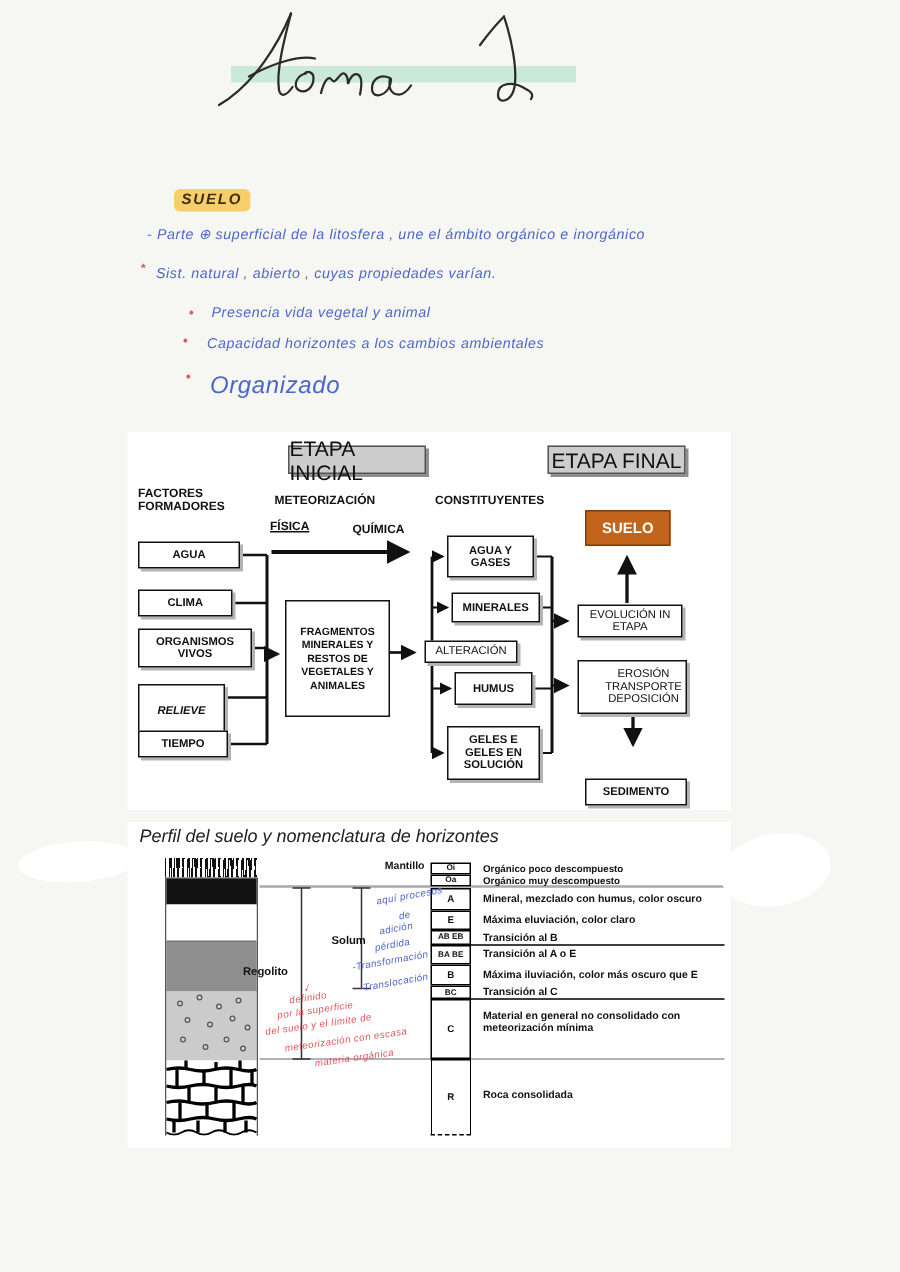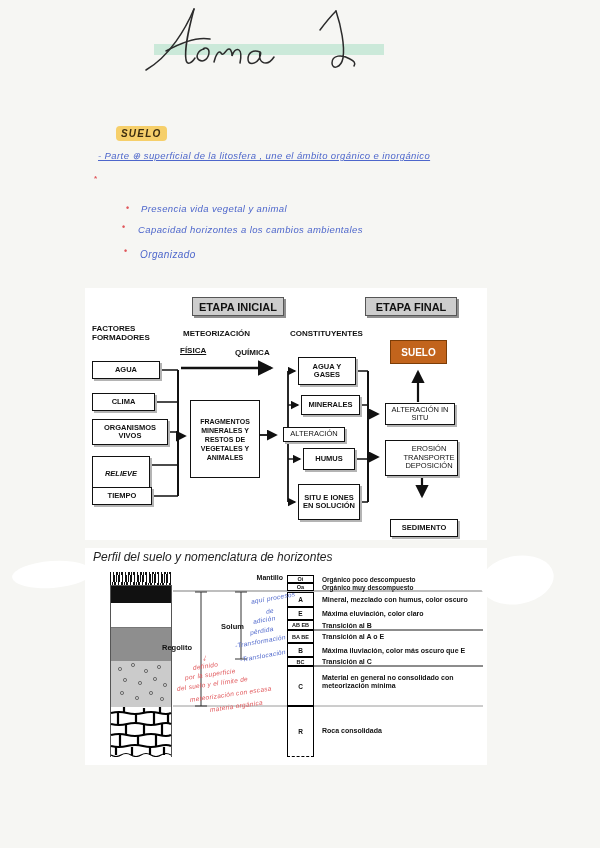--- a/index.html
+++ b/index.html
@@ -16,21 +16,21 @@
   
   .panel { position:absolute; background:#ffffff; }
 
   
   .fc-label { position:absolute; font-weight:bold; font-size:8px; line-height:9px; color:#111; text-align:left; }
   .box { position:absolute; background:#fff; border:1px solid #111; color:#111;
          display:flex; align-items:center; justify-content:center; text-align:center;
          font-weight:bold; font-size:7.5px; line-height:8.5px; padding:1px; }
   .shadow { box-shadow:2px 2px 0 #b4b4b4; }
   .stage { position:absolute; background:#cdcdcd; border:1px solid #555; box-shadow:2px 2px 0 #8f8f8f;
-           display:flex; align-items:center; justify-content:center; font-size:11px; color:#111;font-weight:bold; }
+           display:flex; align-items:center; justify-content:center; font-size:14px; color:#111; }
   .suelo-box { position:absolute; background:#c2641c; border:1px solid #7c3d07; color:#fff;
                display:flex; align-items:center; justify-content:center; font-weight:bold; font-size:10px; }
   svg.wires { position:absolute; left:0; top:0; }
 
   
   .pf-title { position:absolute; font-style:italic; font-size:12px; color:#222; }
   .layer-col { position:absolute; border:1px solid #555; background:#fff; }
   .layer { width:100%; }
   .grass { position:absolute; background:
       repeating-linear-gradient(93deg,#111 0 1px, transparent 1px 3px),
@@ -66,32 +66,33 @@
         <path d="M180,24 C186,16 192,9 196,5"></path>
         <path d="M196,5 C201,20 205,40 203,52 C201,62 192,64 192,57 C192,49 202,48 210,53 C214,55 216,57 214,60"></path>
       </g>
     </svg>
   </div>
 
   <div class="hl-yellow" style="left:116px;top:126px;">
     <span>SUELO</span>
   </div>
 
-  <div class="hw" style="left:98px;top:150px;text-decoration:underline;">- Parte ⊕ superficial de la litosfera , une el ámbito  orgánico e inorgánico</div>
+  <div class="hw" style="left:98px;top:150px;">- Parte ⊕ superficial de la litosfera , une el ámbito  orgánico e inorgánico</div>
 
   <span class="red-bullet" style="left:94px;top:174px;font-size:8px;">*</span>
+  <div class="hw" style="left:104px;top:177px;">Sist. natural , abierto , cuyas propiedades  varían.</div>
 
   <span class="red-bullet" style="left:126px;top:203px;">•</span>
   <div class="hw" style="left:141px;top:203px;">Presencia  vida vegetal  y  animal</div>
 
   <span class="red-bullet" style="left:122px;top:222px;">•</span>
   <div class="hw" style="left:138px;top:224px;">Capacidad  horizontes  a  los  cambios  ambientales</div>
 
   <span class="red-bullet" style="left:124px;top:246px;">•</span>
-  <div class="hw" style="left:140px;top:249px;font-size:10px;">Organizado</div>
+  <div class="hw" style="left:140px;top:249px;font-size:16px;">Organizado</div>
 
   <div class="panel" style="left:85px;top:288px;width:402px;height:252px;">
 
     <svg class="wires" width="402" height="252" viewBox="0 0 402 252">
       <defs>
         <marker id="ah" markerWidth="8" markerHeight="8" refX="5" refY="3" orient="auto">
           <path d="M0,0 L6,3 L0,6 z" fill="#111"></path>
         </marker>
       </defs>
       <g stroke="#111" fill="none">
@@ -136,23 +137,23 @@
     <div class="box shadow" style="left:7px;top:131px;width:76px;height:26px;">ORGANISMOS VIVOS</div>
     <div class="box shadow" style="left:7px;top:168px;width:58px;height:36px;font-style:italic;">RELIEVE</div>
     <div class="box shadow" style="left:7px;top:199px;width:60px;height:18px;">TIEMPO</div>
 
     <div class="box" style="left:105px;top:112px;width:70px;height:78px;font-size:7px;line-height:9px;">FRAGMENTOS MINERALES Y RESTOS DE VEGETALES Y ANIMALES</div>
     <div class="box shadow" style="left:198px;top:139px;width:62px;height:15px;font-weight:normal;">ALTERACIÓN</div>
 
     <div class="box shadow" style="left:213px;top:69px;width:58px;height:28px;">AGUA Y GASES</div>
     <div class="box shadow" style="left:216px;top:107px;width:59px;height:20px;">MINERALES</div>
     <div class="box shadow" style="left:218px;top:160px;width:52px;height:22px;">HUMUS</div>
-    <div class="box shadow" style="left:213px;top:196px;width:62px;height:36px;">SITU E IONES EN SOLUCIÓN</div>
-
-    <div class="box shadow" style="left:300px;top:115px;width:70px;height:22px;font-weight:normal;">ALTERACIÓN IN SITU</div>
+    <div class="box shadow" style="left:213px;top:196px;width:62px;height:36px;">GELES E GELES EN SOLUCIÓN</div>
+
+    <div class="box shadow" style="left:300px;top:115px;width:70px;height:22px;font-weight:normal;">EVOLUCIÓN IN ETAPA</div>
     <div class="box shadow" style="left:300px;top:152px;width:73px;height:36px;font-weight:normal;padding-left:16px;">EROSIÓN TRANSPORTE DEPOSICIÓN</div>
     <div class="box shadow" style="left:305px;top:211px;width:68px;height:18px;margin-top:20px;">SEDIMENTO</div>
   </div>
 
   <div class="panel" style="left:85px;top:548px;width:402px;height:217px;">
 
     <div class="pf-title" style="left:8px;top:2px;">Perfil del suelo y nomenclatura de horizontes</div>
 
     <div class="grass" style="left:25px;top:24px;width:62px;height:13px;"></div>
     <div class="layer-col" style="left:25px;top:37px;width:62px;height:172px;">

